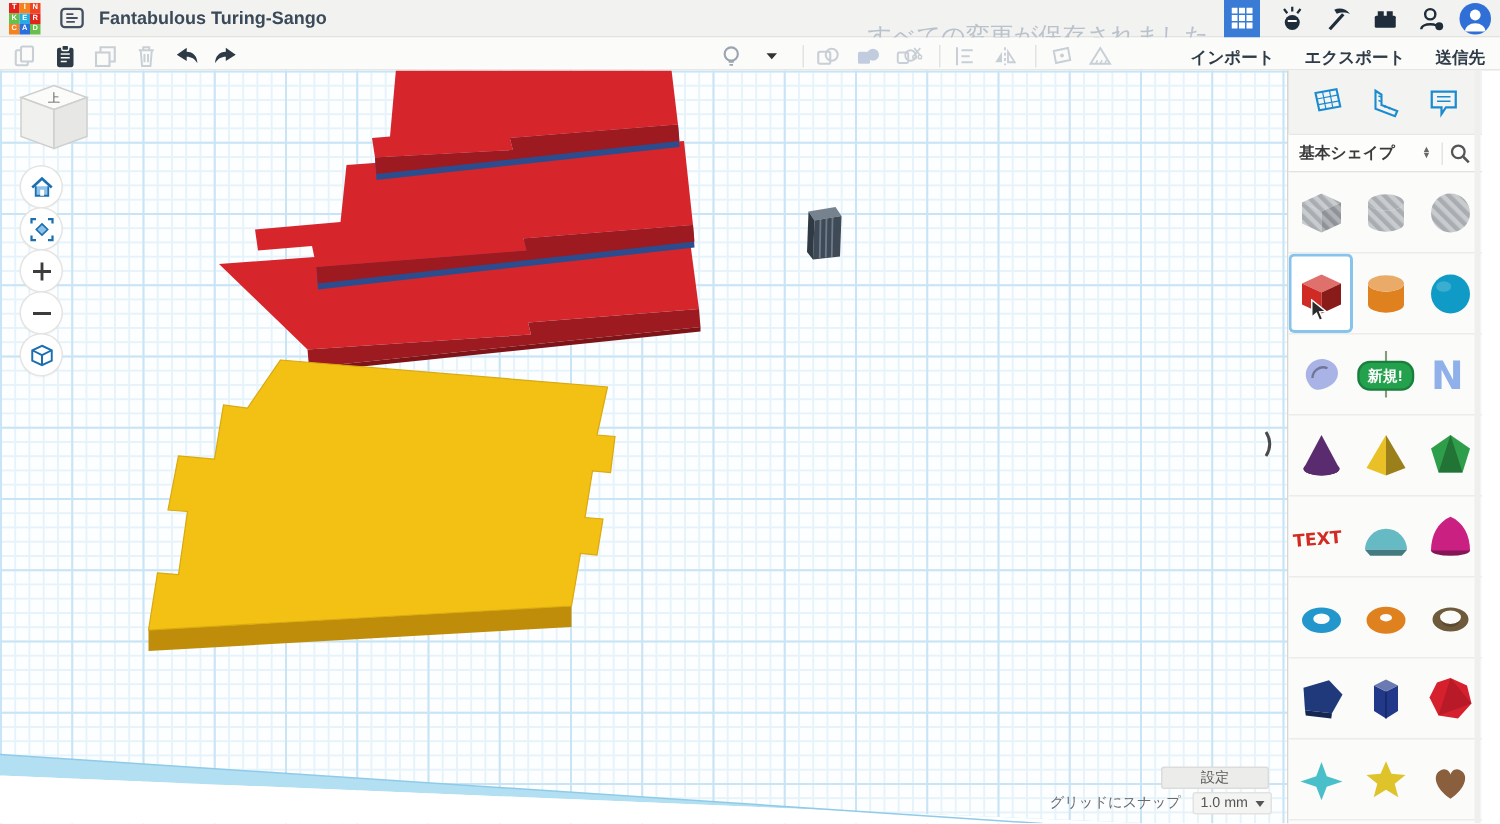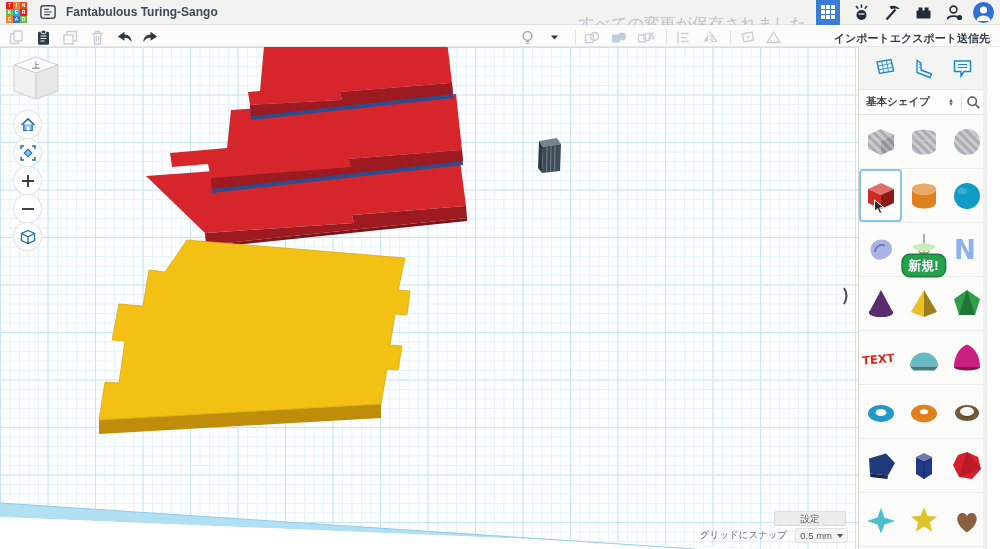--- a/index.html
+++ b/index.html
@@ -23,21 +23,21 @@
   .avatar { width:21px; height:21px; border-radius:50%; background:var(--avatar-blue); margin-left:9px; margin-right:6px;
             overflow:hidden; display:flex; align-items:flex-end; justify-content:center; }
 
   
   .toolbar { height:22px; background:var(--toolbar-bg); border-bottom:1px solid #e6e6e4;
              display:flex; align-items:flex-end; flex:0 0 22px; padding:0 10px 0 7px; }
   .toolbar .ico { width:18px; height:18px; display:flex; align-items:center; justify-content:center; margin-right:9px; }
   .toolbar .ico.dis { opacity:.95; }
   .toolbar .tdiv { width:1px; height:15px; background:#e3e3e1; margin:0 7px 0 2px; }
   .t-spacer { flex:1; }
-  .tlabel { font-size:11px; font-weight:bold; color:#2f3b47; cursor:pointer; white-space:nowrap; }
+  .tlabel { font-size:11px; font-weight:bold; color:#2f3b47; margin-left:20px; cursor:pointer; white-space:nowrap; }
 
   
   .content { flex:1; display:flex; position:relative; }
   .canvas { position:relative; width:858px; height:502px; overflow:hidden;
     background:
       linear-gradient(var(--grid-major) 1px, transparent 1px) 0 0/47.5px 47.5px,
       linear-gradient(90deg, var(--grid-major) 1px, transparent 1px) 0 0/47.5px 47.5px,
       linear-gradient(var(--grid-minor) 1px, transparent 1px) 0 0/9.5px 9.5px,
       linear-gradient(90deg, var(--grid-minor) 1px, transparent 1px) 0 0/9.5px 9.5px,
       #fdfeff; }
@@ -68,22 +68,22 @@
   .panel-select { height:26px; background:#fdfdfc; border-top:1px solid #e7e7e5; border-bottom:1px solid #e2e2e0;
                   display:flex; align-items:center; padding:0 7px; }
   .panel-select .cat { flex:1; font-size:10.5px; font-weight:bold; color:#3a3a3a; cursor:pointer; }
   .updown { display:flex; flex-direction:column; line-height:4px; font-size:6px; color:#666;
             margin-right:7px; cursor:pointer; }
   .psearch { width:20px; border-left:1px solid #e4e4e2; display:flex; justify-content:flex-end; cursor:pointer; }
   .shape-grid { flex:1; background:#fbfbfa; position:relative; }
   .srow { display:flex; height:54px; border-bottom:1px solid #ececea; }
   .cell { width:47px; height:53px; display:flex; align-items:center; justify-content:center; position:relative; cursor:pointer; }
   .cell.sel { background:#fff; border-radius:4px; box-shadow:inset 0 0 0 2px var(--selection); }
-  .badge { position:absolute; bottom:0; left:50%; transform:translateX(-50%); background:#23a14d; color:#fff;
-           font-size:13px; font-weight:bold; padding:1.5px 6px; border-radius:7px; white-space:nowrap;
+  .badge { position:absolute; bottom:17px; left:50%; transform:translateX(-50%); background:#23a14d; color:#fff;
+           font-size:10px; font-weight:bold; padding:1.5px 6px; border-radius:7px; white-space:nowrap;
            box-shadow:0 0 0 1.5px #1b7e3c; }
   .scroll-track { position:absolute; right:1px; top:0; bottom:0; width:4px; background:#efefed; }
   .panel-cursor { position:absolute; left:14px; top:152px; pointer-events:none; }
 </style>
 </head>
 <body>
 
 <div class="app">
 
   <header class="topbar">
@@ -341,21 +341,21 @@
       <div class="collapse-handle">
         <svg width="9" height="20" viewBox="0 0 9 20">
             <path d="M2,2 Q7,10 2,18" stroke="#4a4a4a" stroke-width="2" fill="none"></path>
           </svg>
       </div>
 
       <button class="grid-settings">設定</button>
       <div class="snap">
         <span>グリッドにスナップ</span>
         <span class="snap-val">
-          <span>0.5 mm</span>
+          <span>1.0 mm</span>
           <i class="caret-down"></i>
         </span>
       </div>
     </div>
 
     <aside class="panel">
       <div class="panel-head" id="panelHead">
           <div class="phead-btn">
             <svg width="25" height="23" viewBox="0 0 25 23">
               <path d="M5,5 L19,2.5 L21.5,14 L7.5,16.5 Z" fill="none" stroke="#1b8bd0" stroke-width="1.4"></path>

